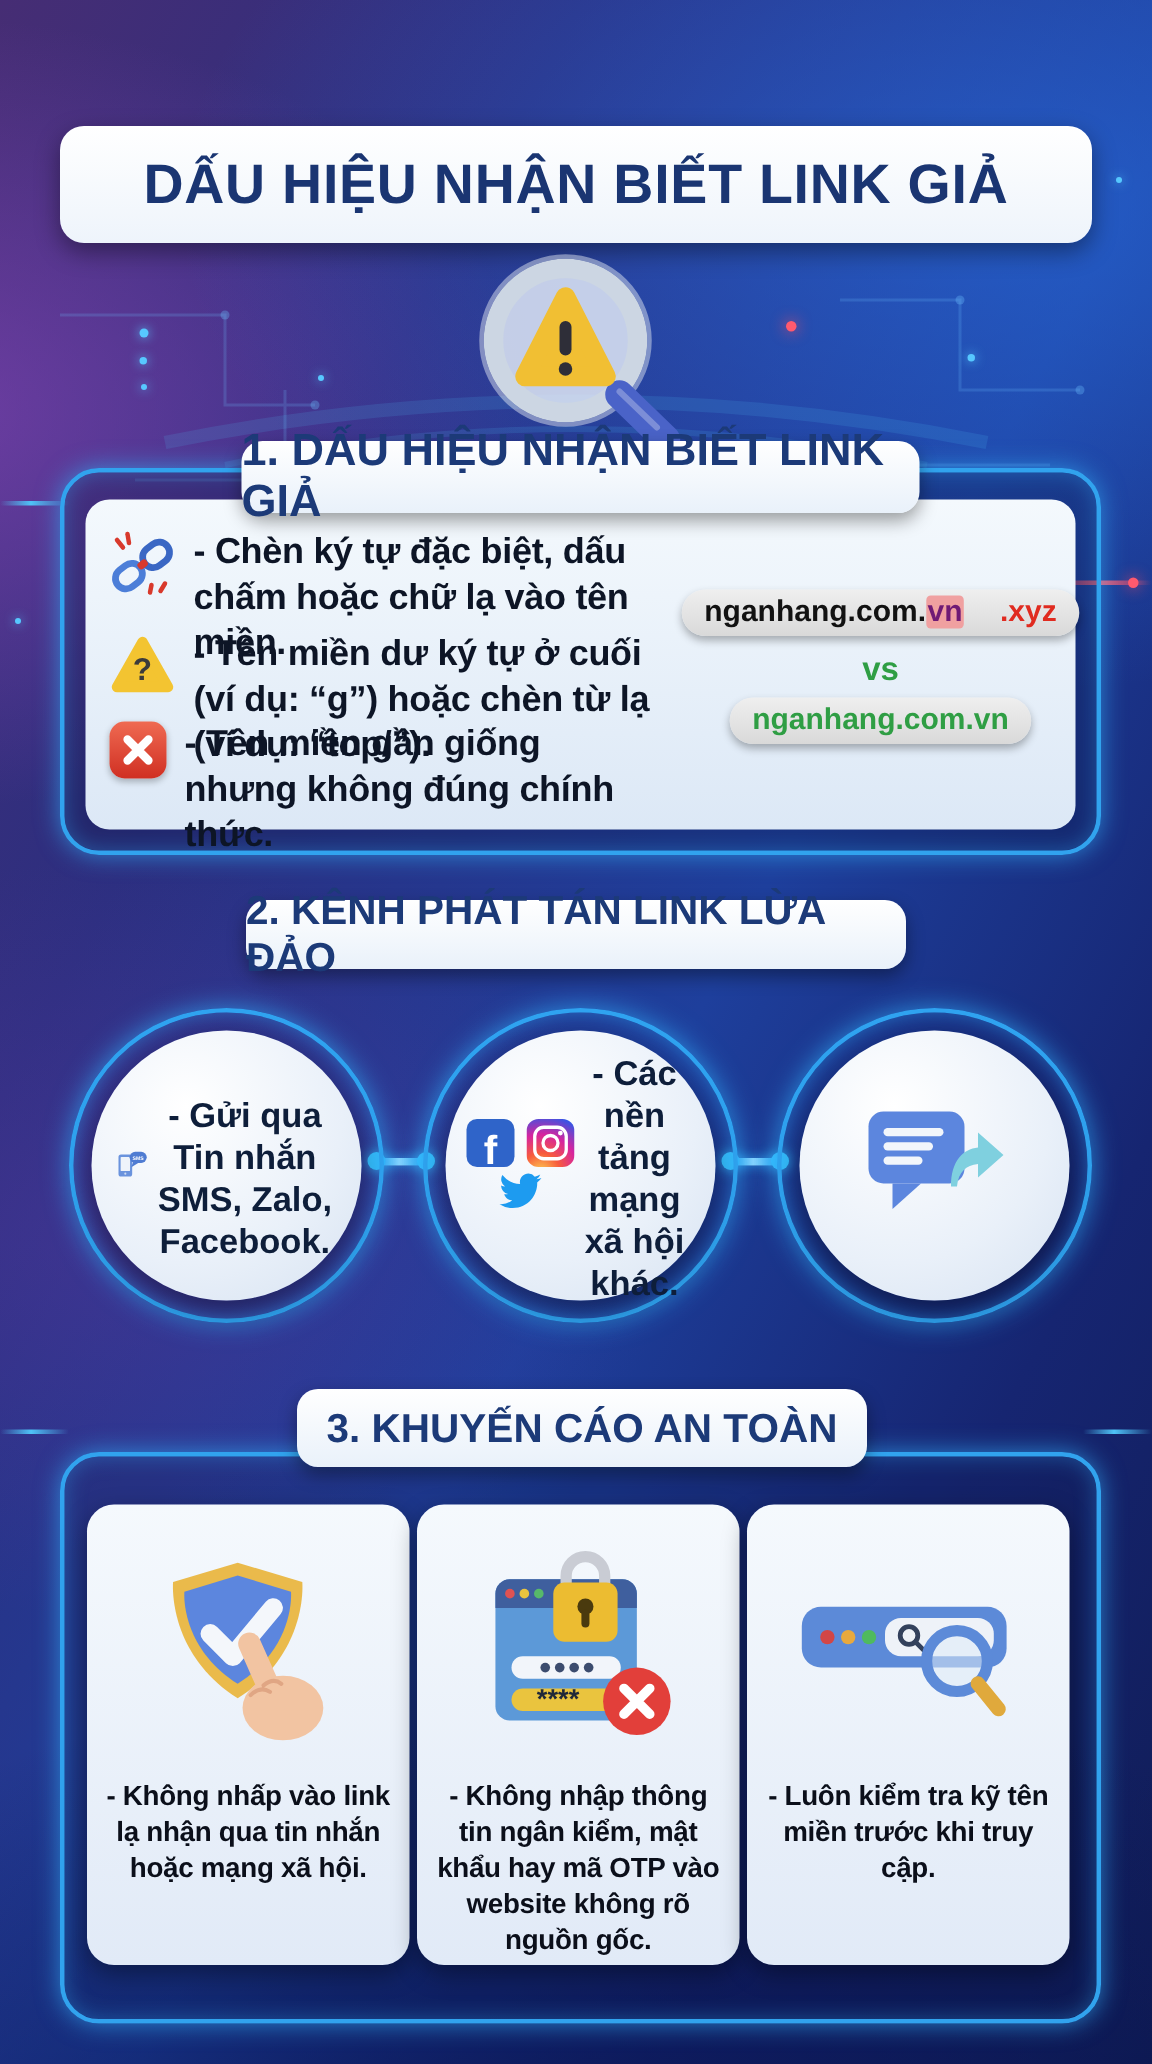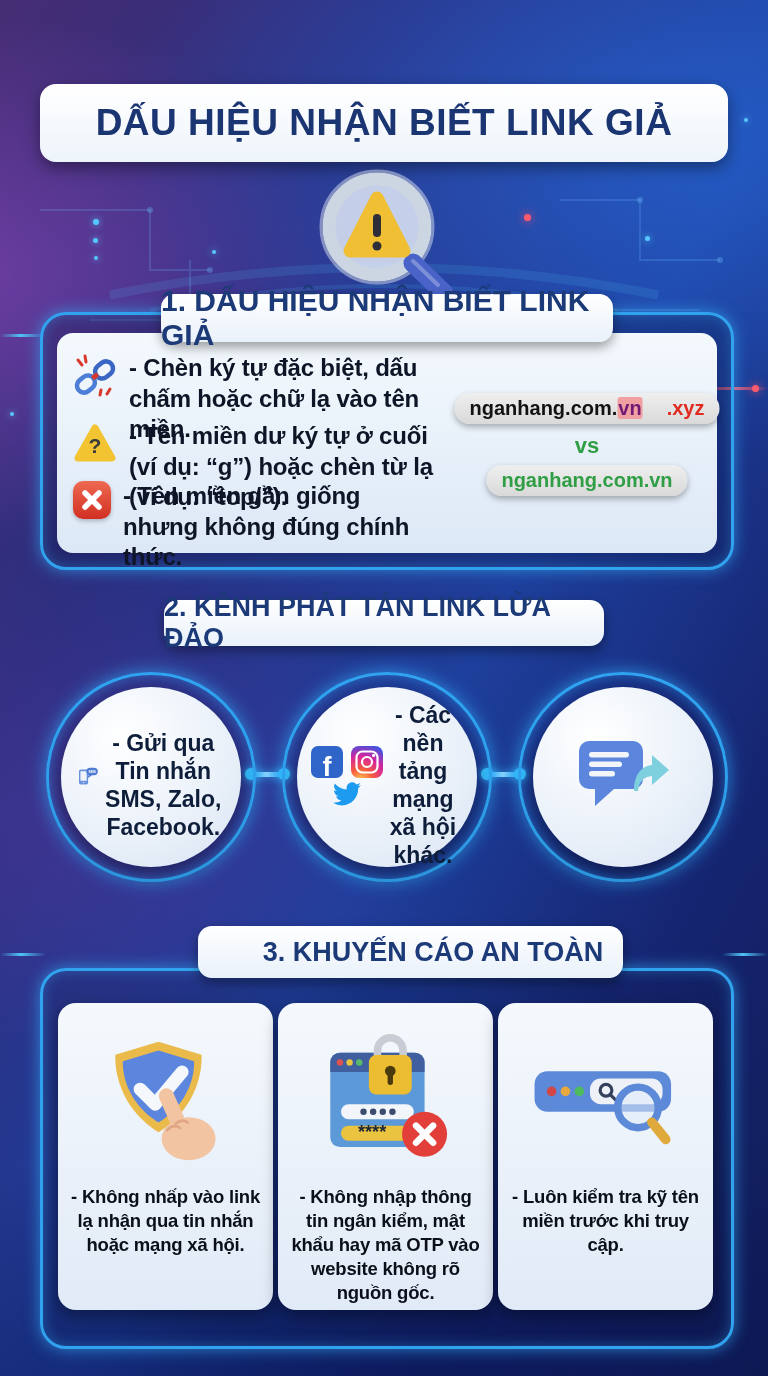--- a/index.html
+++ b/index.html
@@ -249,21 +249,21 @@
           <rect x="18" y="30.5" width="33" height="5.5" rx="2.75"></rect>
           <rect x="18" y="40" width="26" height="5.5" rx="2.75"></rect>
         </g>
         <path d="M24 58 L24 75 L43 58 Z" fill="#5c86de"></path>
         <path d="M63 60 C63 43 71 35 81 34 L81 24 L98 39 L81 54 L81 45 C73 46 68 50 67 60 Z" fill="#7fd0df"></path>
       </svg>
     </div>
   </div>
 
   <div class="neon-box" style="left:40px;top:968px;width:688px;height:375px;background:rgba(9,20,64,0.18);">
-    <div class="pill-header" style="left:155px;top:-45px;width:380px;height:52px;font-size:27px;padding-left:45px;">
+    <div class="pill-header" style="left:155px;top:-45px;width:380px;height:52px;font-size:27px;">
       <span>3. KHUYẾN CÁO AN TOÀN</span>
     </div>
   </div>
 
   <div class="card" style="left:58px;">
     <div class="card-iconwrap">
       <svg width="140" height="140" viewBox="0 0 130 130">
         <path d="M58 10 L98 22 C98 22 102 66 58 94 C14 66 18 22 18 22 Z" fill="#eaba4b"></path>
         <path d="M58 18 L91 28 C91 28 94 62 58 85 C22 62 25 28 25 28 Z" fill="#5c86de"></path>
         <path d="M41 54 L55 68 L80 38" stroke="#f4f7fb" stroke-width="12" fill="none" stroke-linecap="round" stroke-linejoin="round"></path>

